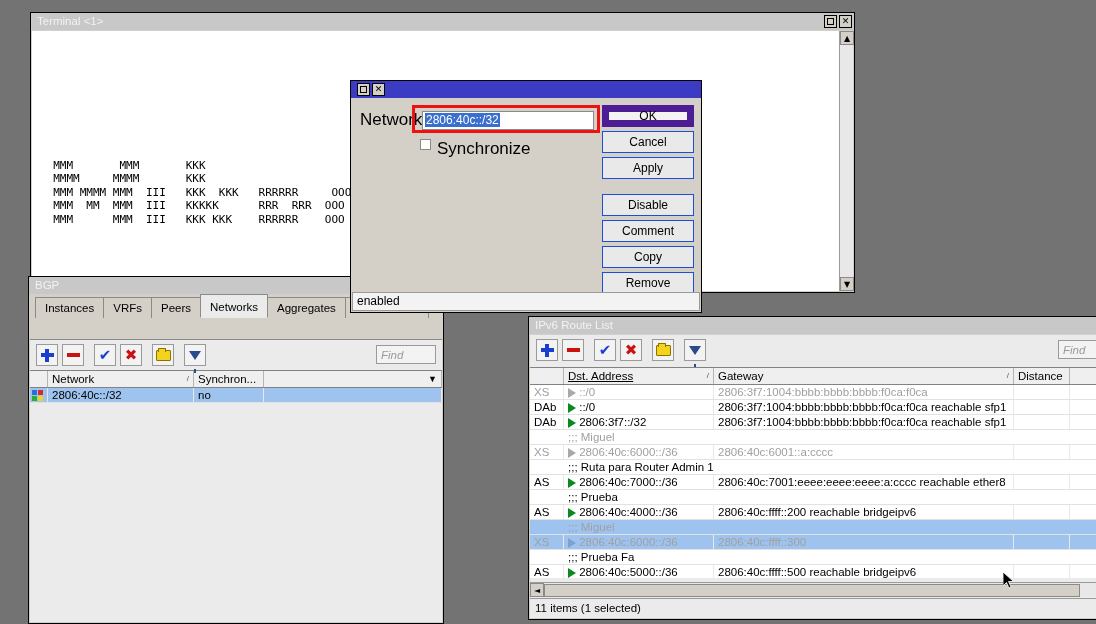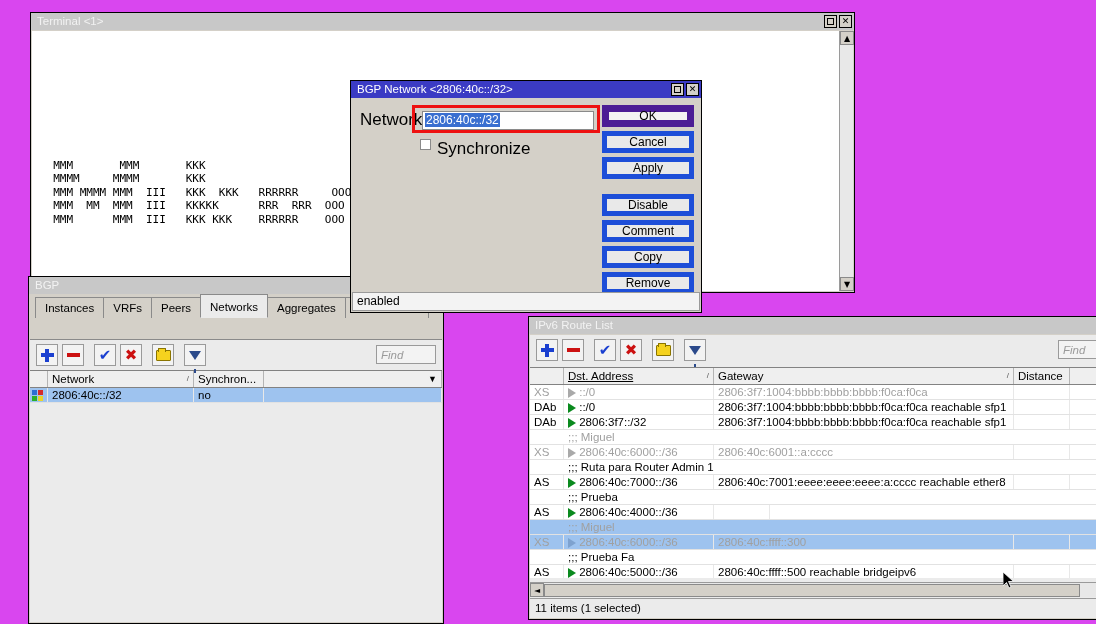--- a/index.html
+++ b/index.html
@@ -5,21 +5,21 @@
   * { box-sizing: border-box; }
   html, body {
     margin: 0; padding: 0;
     width: 1096px; height: 624px;
     overflow: hidden;
     background: #a9a9a9;
     font-family: "Liberation Sans", sans-serif;
     font-size: 12px;
     color: #000;
   }
-  #desktop { position: relative; width: 1096px; height: 624px; background: #d946ef; }
+  #desktop { position: relative; width: 1096px; height: 624px; background: #737373; }
 
   
   .win { position: absolute; background: #d4d0c8; border: 1px solid #000; }
   .titlebar {
     height: 17px; line-height: 17px;
     padding: 0 2px 0 6px;
     font-size: 11.5px;
     display: flex; align-items: center;
     user-select: none;
   }
@@ -153,21 +153,21 @@
   
   #dialog { left:350px; top:80px; width:352px; height:233px; z-index:50; }
   .lbl { font-size:17px; }
   .field {
     background:#fff; border:1px solid #8a8a8a; height:19px;
     display:flex; align-items:center; padding:0 2px;
   }
   .field .val { background:#3a6fd0; color:#fff; font-size:12px; padding:0 1px; }
   .redbox { position:absolute; border:3px solid #ee1111; }
   .dbtn {
-    width:92px; height:22px; background:#e9e9e9; border:5px solid #1d4ed8;
+    width:92px; height:22px; background:#e9e9e9; border:1px solid #1d4ed8;
     font-size:12px; display:flex; align-items:center; justify-content:center;
   }
   .dbtn.primary { border:7px solid #4c1d95; background:#f3f3f3; }
   .cbox { width:11px; height:11px; border:1px solid #8a8a8a; background:#fff;
     display:inline-block; vertical-align:-2px; }
   .statusbar { position:absolute; left:1px; right:1px; bottom:1px; height:19px;
     background:#f3f3f3; border:1px solid #9a9a9a; font-size:12px;
     line-height:17px; padding:0 4px; }
 
   .cursor { position:absolute; width:12px; height:18px; pointer-events:none; }
@@ -376,20 +376,21 @@
           </div>
 
           <div class="tr comment">
             <div class="td" style="width:34px;border-right:none;"></div>
             <div class="td" style="flex:1;border-right:none;">;;; Prueba</div>
           </div>
 
           <div class="tr">
             <div class="td" style="width:34px;">AS</div>
             <div class="td" style="width:150px;"><span class="arrow-g"></span> <span>2806:40c:4000::/36</span></div>
+            <div class="td" style="width:300px;">2806:40c:ffff::200 reachable bridgeipv6</div>
             <div class="td" style="width:56px;"></div>
             <div class="td" style="flex:1;"></div>
           </div>
 
           <div class="tr comment sel">
             <div class="td dim" style="width:34px;border-right:none;"></div>
             <div class="td dim" style="flex:1;border-right:none;">;;; Miguel</div>
           </div>
 
           <div class="tr sel">
@@ -427,21 +428,20 @@
         <div style="width:36px;"></div>
         <div class="sbtn">►</div>
       </div>
 
       <div style="position:absolute;left:0;right:0;bottom:0;height:20px;background:#ebebeb;border-top:1px solid #9a9a9a;font-size:11.5px;line-height:19px;padding:0 5px;">11 items (1 selected)</div>
     </div>
   </div>
 
   <div class="win" id="dialog">
     <div class="titlebar active">
-      <span class="tb-title">BGP Network &lt;2806:40c::/32&gt;</span>
       <span class="tb-btns">
         <span class="tb-btn">
             <span class="sq"></span>
           </span>
         <span class="tb-btn">✕</span>
       </span>
     </div>
 
     <div style="position:absolute;left:1px;right:1px;top:18px;bottom:21px;background:#d4d0c8;">
 

